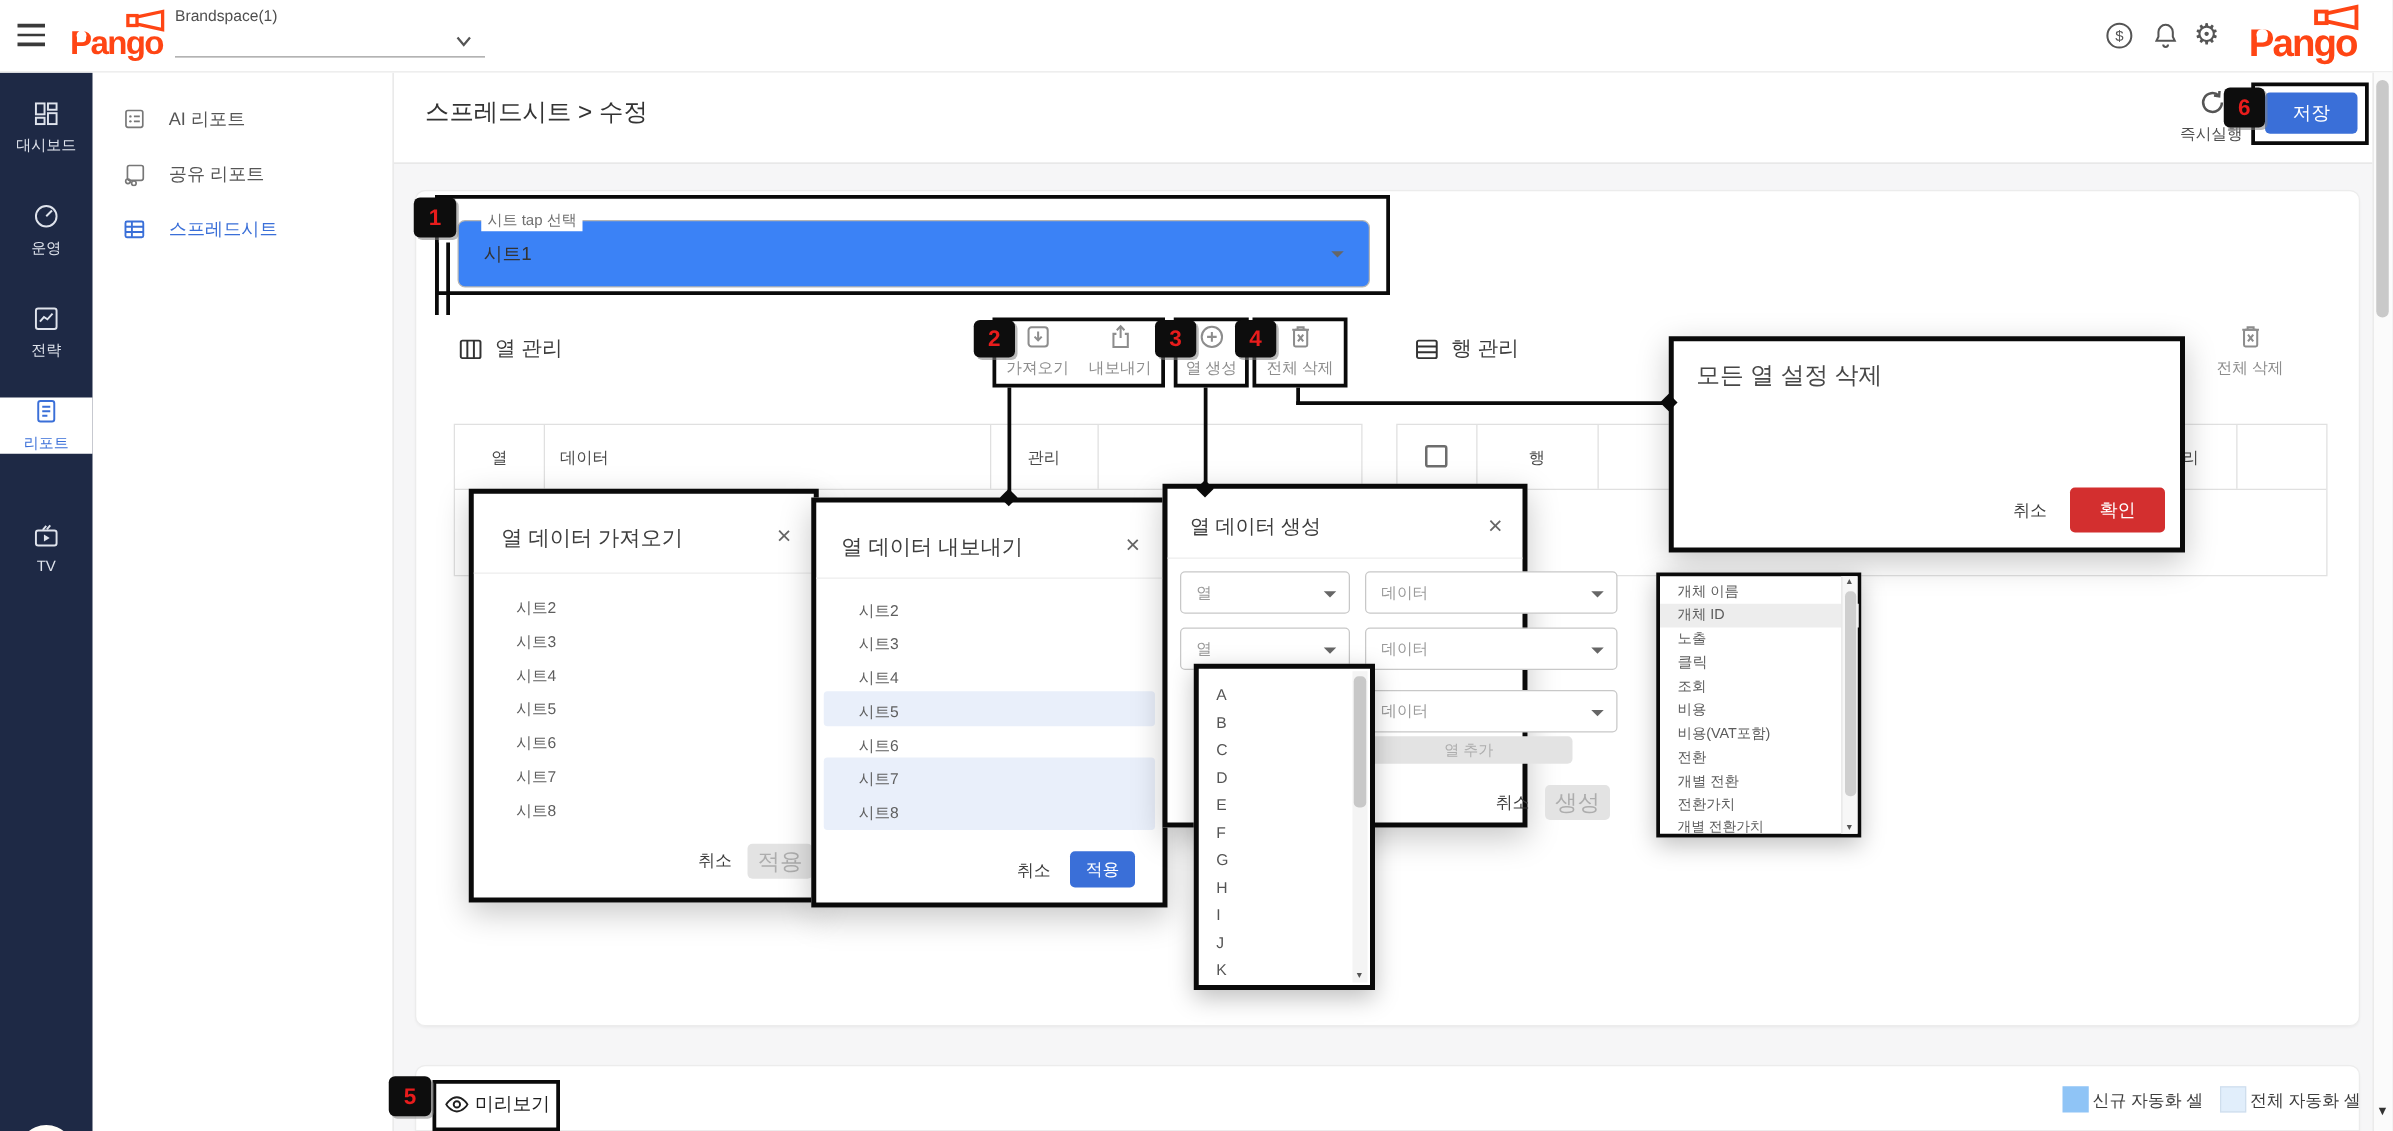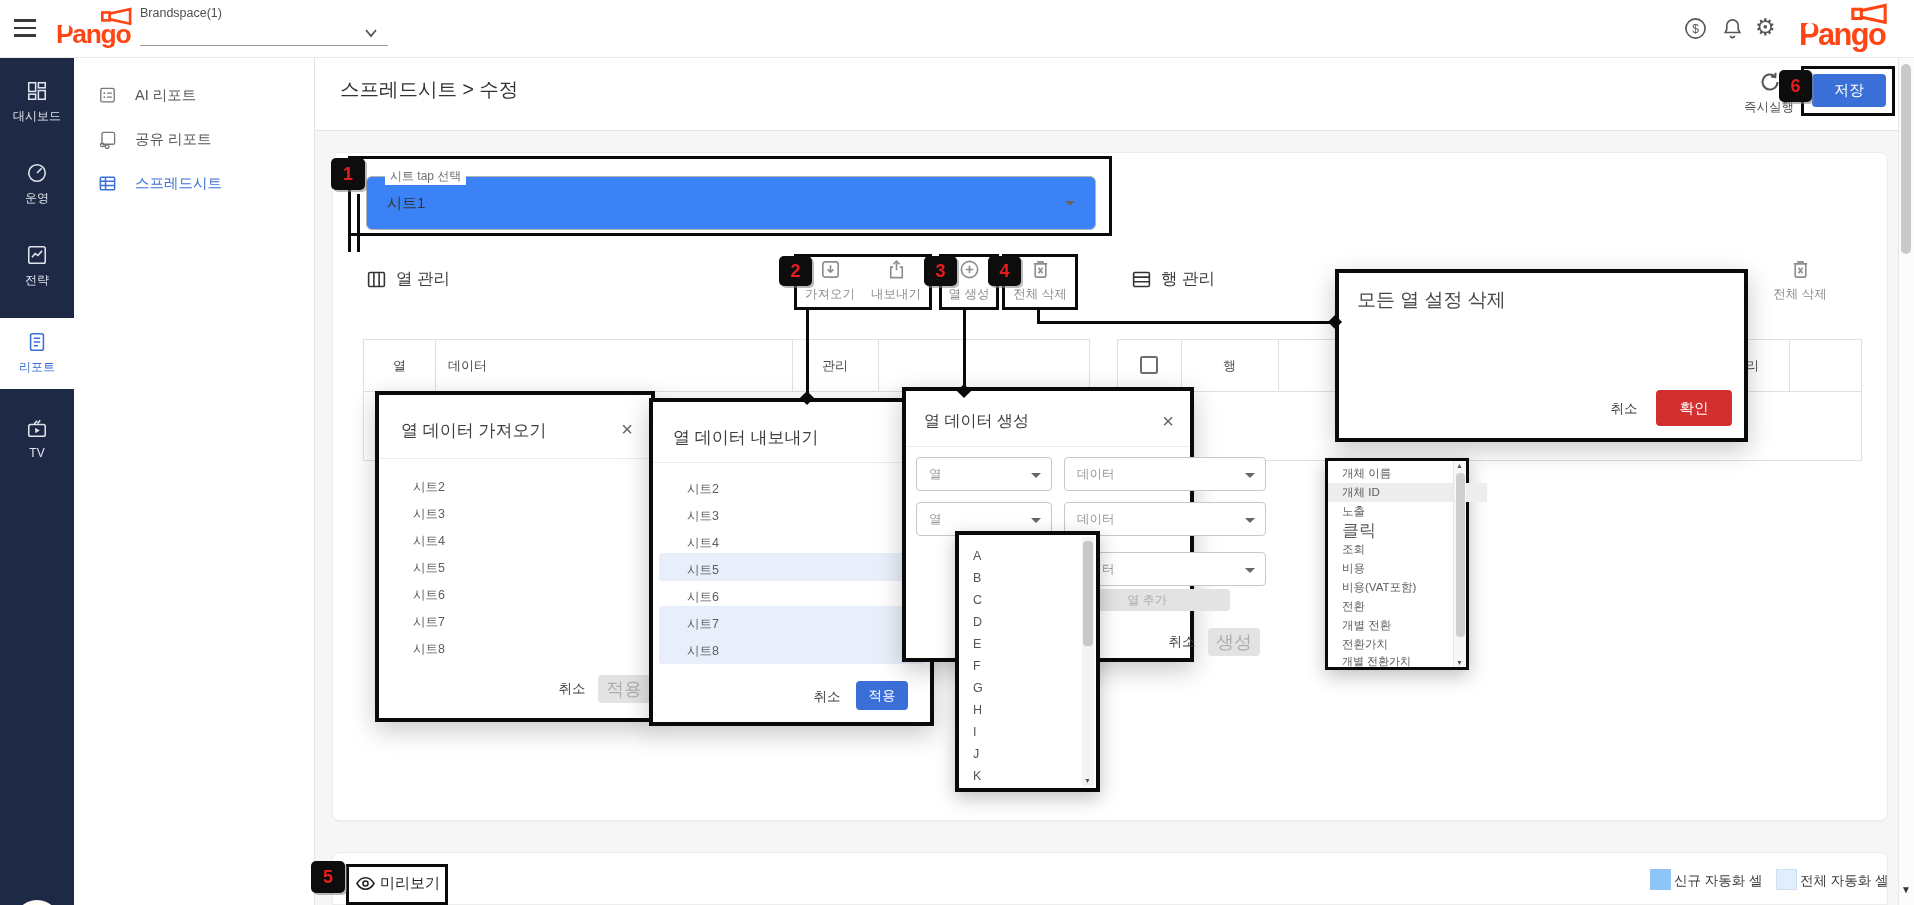--- a/index.html
+++ b/index.html
@@ -6,21 +6,21 @@
   html,body{width:1914px;height:905px;overflow:hidden}
   body{font-family:"Liberation Sans","DejaVu Sans",sans-serif;background:#ddd}
   #app{position:relative;width:1914px;height:905px;background:#fff;overflow:hidden}
   .ab{position:absolute}
   svg{display:block}
   
   .topbar{left:0;top:0;width:1914px;height:58px;background:#fff;border-bottom:1px solid #e9e9e9;z-index:6}
   
   .sidebar{left:0;top:58px;width:74px;height:847px;background:#1e2945;z-index:5}
   .side-item{width:74px;display:flex;flex-direction:column;align-items:center;gap:6px;color:#dfe3ec;font-size:12px;cursor:pointer}
-  .side-item.active{background:#fff;color:#3a6fd8;padding:13px 0}
+  .side-item.active{background:#fff;color:#3a6fd8;padding:0 0}
   .subsidebar{left:74px;top:58px;width:241px;height:847px;background:#fff;border-right:1px solid #e3e3e3;z-index:4}
   .sub-item{position:absolute;left:24px;display:flex;align-items:center;gap:18px;font-size:14.5px;color:#555;cursor:pointer}
   .sub-item.active{color:#3a6fd8}
   
   .headerstrip{left:315px;top:58px;width:1583px;height:72px;background:#fff}
   .contentbg{left:315px;top:130px;width:1583px;height:775px;background:#f6f6f7}
   .card{background:#fff;border:1px solid #ececec;border-radius:8px;box-shadow:0 1px 2px rgba(0,0,0,.04)}
   
   .tool{display:flex;flex-direction:column;align-items:center;gap:5px;color:#8d8d8d;font-size:12.5px;cursor:pointer;z-index:3}
   .sectitle{display:flex;align-items:center;gap:9px;font-size:16.5px;color:#3c3c3c;font-weight:500;z-index:2}
@@ -309,21 +309,21 @@
     <div class="sheet-item" style="top:114px">시트3</div>
     <div class="sheet-item" style="top:141px">시트4</div>
     <div class="sheet-item" style="top:168px">시트5</div>
     <div class="sheet-item" style="top:195px">시트6</div>
     <div class="sheet-item" style="top:222px">시트7</div>
     <div class="sheet-item" style="top:249px">시트8</div>
     <div class="btn-text ab" style="left:156px;top:284px;width:36px;height:22px">취소</div>
     <div class="btn-blue ab" style="left:203px;top:279px;width:52px;height:29px">적용</div>
   </div>
 
-  <div class="dlg" style="left:902px;top:387px;width:292px;height:275px;z-index:12">
+  <div class="dlg" style="left:930px;top:387px;width:292px;height:275px;z-index:12">
     <div class="dlg-title" style="left:18px;top:20px;font-size:16px">열 데이터 생성</div>
     <div class="dlg-close" style="right:16px;top:20px">×</div>
     <div class="dlg-div" style="top:55px"></div>
     <div class="sel" style="left:10px;top:66px;width:136px">
         <span>열</span>
         <div class="caret" style="right:10px;top:15px"></div>
       </div>
     <div class="sel" style="left:158px;top:66px;width:202px">
         <span>데이터</span>
         <div class="caret" style="right:10px;top:15px"></div>
@@ -362,26 +362,26 @@
       <div class="ab" style="left:2px;bottom:2px;font-size:7px;color:#555">▼</div>
     </div>
   </div>
 
   <div class="dlg" style="left:1335px;top:269px;width:413px;height:173px;z-index:13">
     <div class="dlg-title" style="left:18px;top:14px;font-size:19px;color:#474747">모든 열 설정 삭제</div>
     <div class="btn-text ab" style="left:265px;top:124px;width:40px;height:24px">취소</div>
     <div class="btn-red ab" style="left:317px;top:117px;width:76px;height:36px">확인</div>
   </div>
 
-  <div class="dlg" style="left:1325px;top:458px;width:144px;height:212px;z-index:14;border-width:3px;box-shadow:0 6px 18px rgba(0,0,0,.25)">
+  <div class="dlg" style="left:1325px;top:458px;width:164px;height:212px;z-index:14;border-width:3px;box-shadow:0 6px 18px rgba(0,0,0,.25)">
     <div class="ab" style="left:0;top:22px;width:159px;height:19px;background:#ededed"></div>
     <div class="opt-item" style="left:14px;top:12px;font-size:11.5px;color:#5c5c5c">개체 이름</div>
     <div class="opt-item" style="left:14px;top:31px;font-size:11.5px;color:#5c5c5c">개체 ID</div>
     <div class="opt-item" style="left:14px;top:50px;font-size:11.5px;color:#5c5c5c">노출</div>
-    <div class="opt-item" style="left:14px;top:69px;font-size:17px;color:#5c5c5c">클릭</div>
+    <div class="opt-item" style="left:14px;top:69px;font-size:12px;color:#5c5c5c">클릭</div>
     <div class="opt-item" style="left:14px;top:88px;font-size:11.5px;color:#5c5c5c">조회</div>
     <div class="opt-item" style="left:14px;top:107px;font-size:11.5px;color:#5c5c5c">비용</div>
     <div class="opt-item" style="left:14px;top:126px;font-size:11.5px;color:#5c5c5c">비용(VAT포함)</div>
     <div class="opt-item" style="left:14px;top:145px;font-size:11.5px;color:#5c5c5c">전환</div>
     <div class="opt-item" style="left:14px;top:164px;font-size:11.5px;color:#5c5c5c">개별 전환</div>
     <div class="opt-item" style="left:14px;top:183px;font-size:11.5px;color:#5c5c5c">전환가치</div>
     <div class="opt-item" style="left:14px;top:200px;font-size:11px;color:#5c5c5c">개별 전환가치</div>
     <div class="ab" style="right:0;top:0;width:13px;height:206px;background:#f7f7f7;border-left:1px solid #e5e5e5">
       <div class="ab" style="left:2px;top:1px;font-size:7px;color:#555">▲</div>
       <div class="ab" style="left:1.5px;top:12px;width:9px;height:164px;background:#cfcfcf;border-radius:4px"></div>

